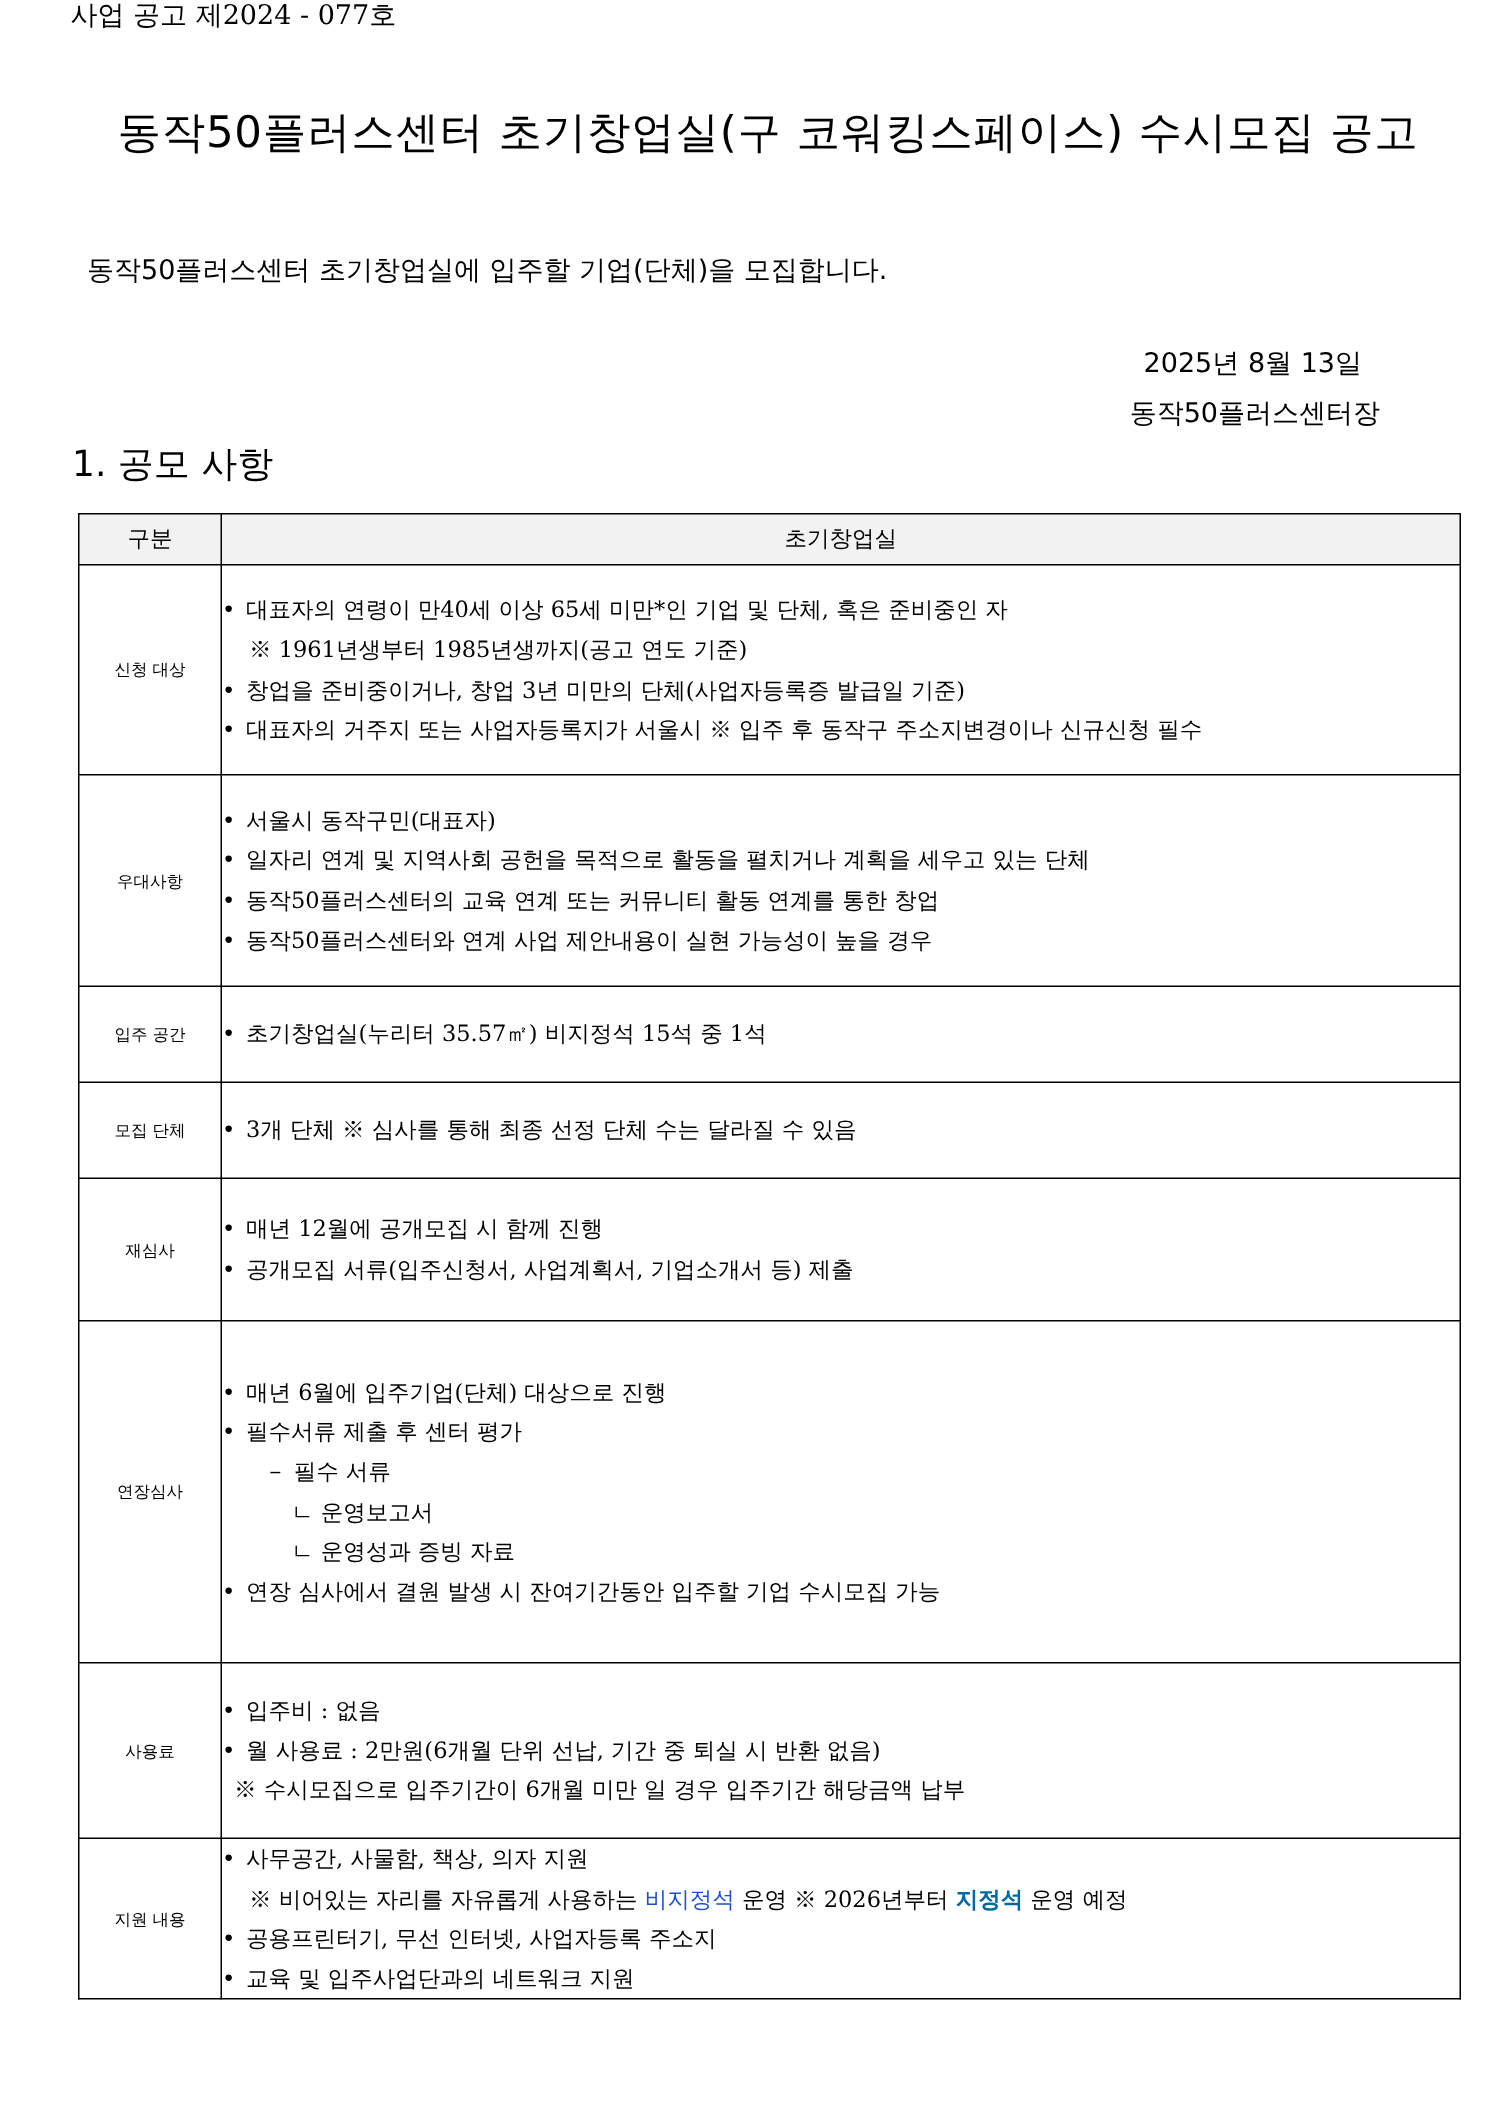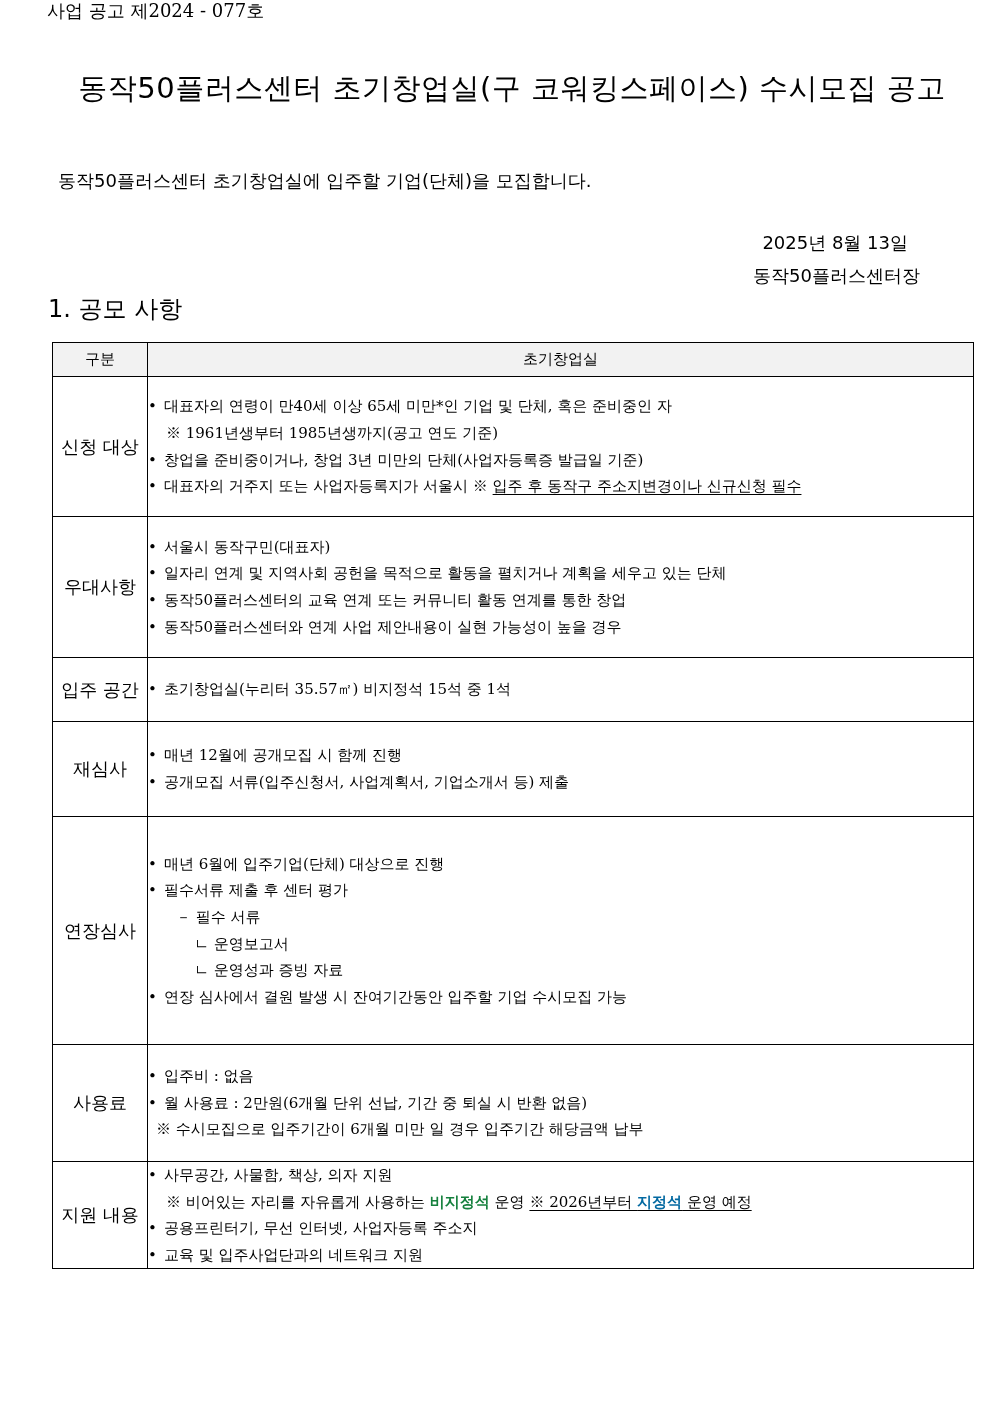--- a/index.html
+++ b/index.html
@@ -41,30 +41,30 @@
     position: absolute; left: 52px; top: 342px; width: 922px;
     border-collapse: collapse; table-layout: fixed;
     font-size: 15px;
   }
   table.info td, table.info th {
     border: 1.5px solid #000; padding: 0; vertical-align: middle;
   }
   table.info th {
     background: #f2f2f2; font-weight: normal; height: 33px; font-size: 15px;
   }
-  td.label { text-align: center; width: 94px; font-size: 18px; }
+  td.label { text-align: center; width: 94px; font-size: 11px; }
   td.content { padding: 0 8px 0 7px; }
   .line { line-height: 26.6px; white-space: nowrap; }
   .bullet::before { content: "\2022"; display: inline-block; width: 16px; }
   .indent1 { padding-left: 18px; }
   .indent2 { padding-left: 28px; }
   .indent3 { padding-left: 46px; }
   .indent-note { padding-left: 8px; }
-  .u { text-decoration: underline; text-underline-offset: 3px; }
-  .red { color: #15803d; font-weight: bold; }
+  .u { text-underline-offset: 3px; }
+  .red { color: #1d4ed8; }
   .red-bold { color: #0369a1; font-weight: bold; }
 </style>
 </head>
 <body>
 
 <div class="doc-number">사업 공고 제2024 - 077호</div>
 <div class="doc-title">동작50플러스센터 초기창업실(구 코워킹스페이스) 수시모집 공고</div>
 <div class="intro">동작50플러스센터 초기창업실에 입주할 기업(단체)을 모집합니다.</div>
 <div class="date">2025년 8월 13일</div>
 <div class="issuer">동작50플러스센터장</div>
@@ -103,20 +103,26 @@
       </td>
     </tr>
 
     <tr style="height:64px">
       <td class="label">입주 공간</td>
       <td class="content">
         <div class="line bullet">초기창업실(누리터 35.57㎡) 비지정석 15석 중 1석</div>
       </td>
     </tr>
 
+    <tr style="height:64px">
+      <td class="label">모집 단체</td>
+      <td class="content">
+        <div class="line bullet">3개 단체  ※ 심사를 통해 최종 선정 단체 수는 달라질 수 있음</div>
+      </td>
+    </tr>
 
 
     <tr style="height:95px">
       <td class="label">재심사</td>
       <td class="content">
         <div class="line bullet">매년 12월에 공개모집 시 함께 진행</div>
         <div class="line bullet">공개모집 서류(입주신청서, 사업계획서, 기업소개서 등) 제출</div>
       </td>
     </tr>
 

